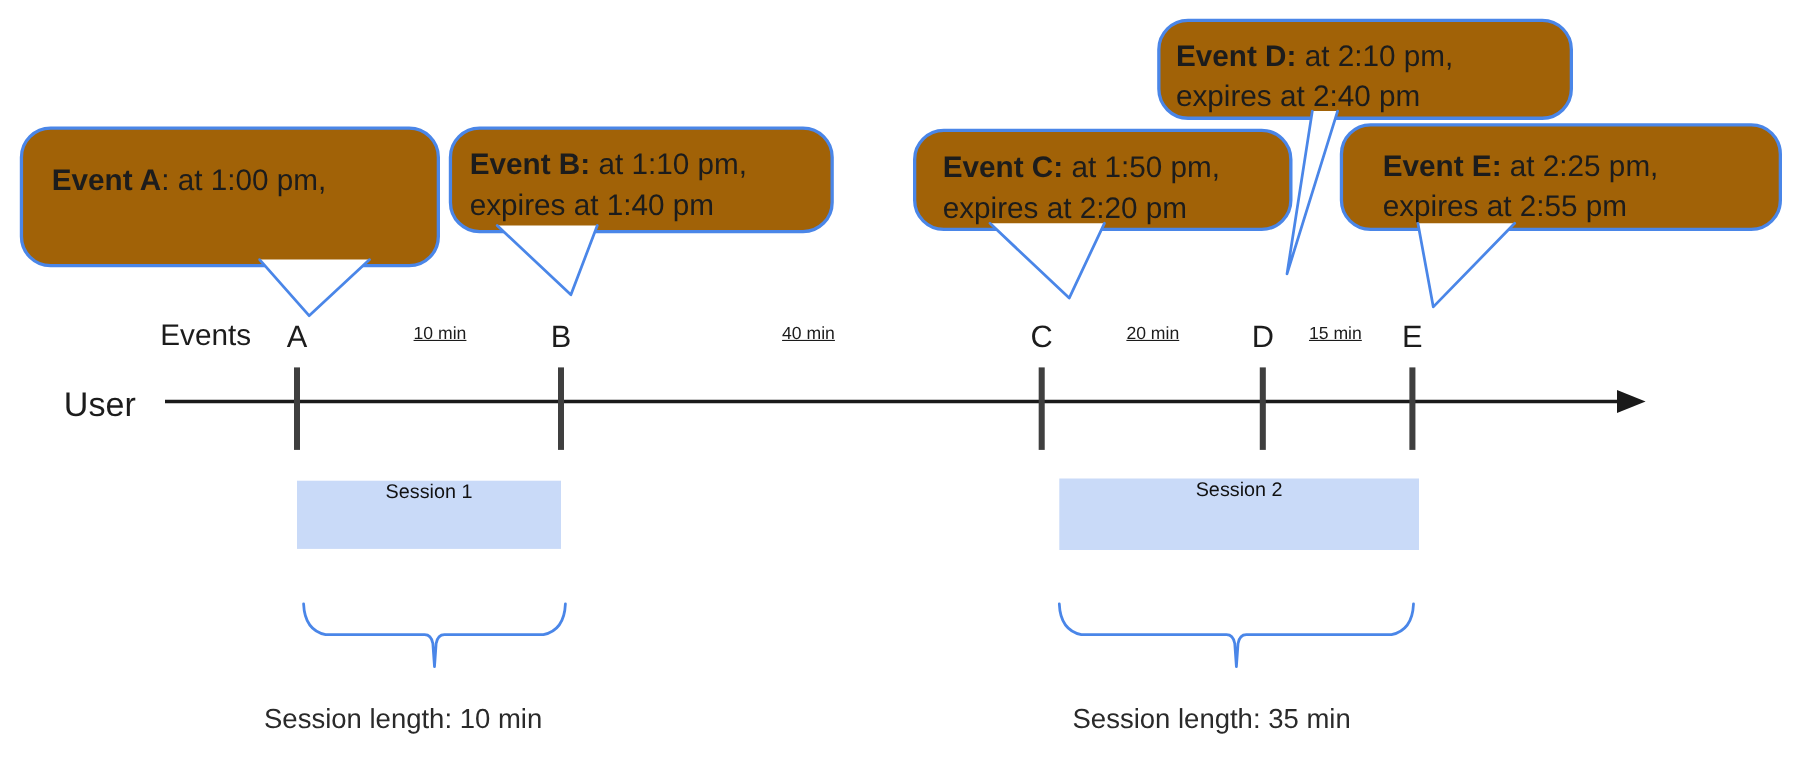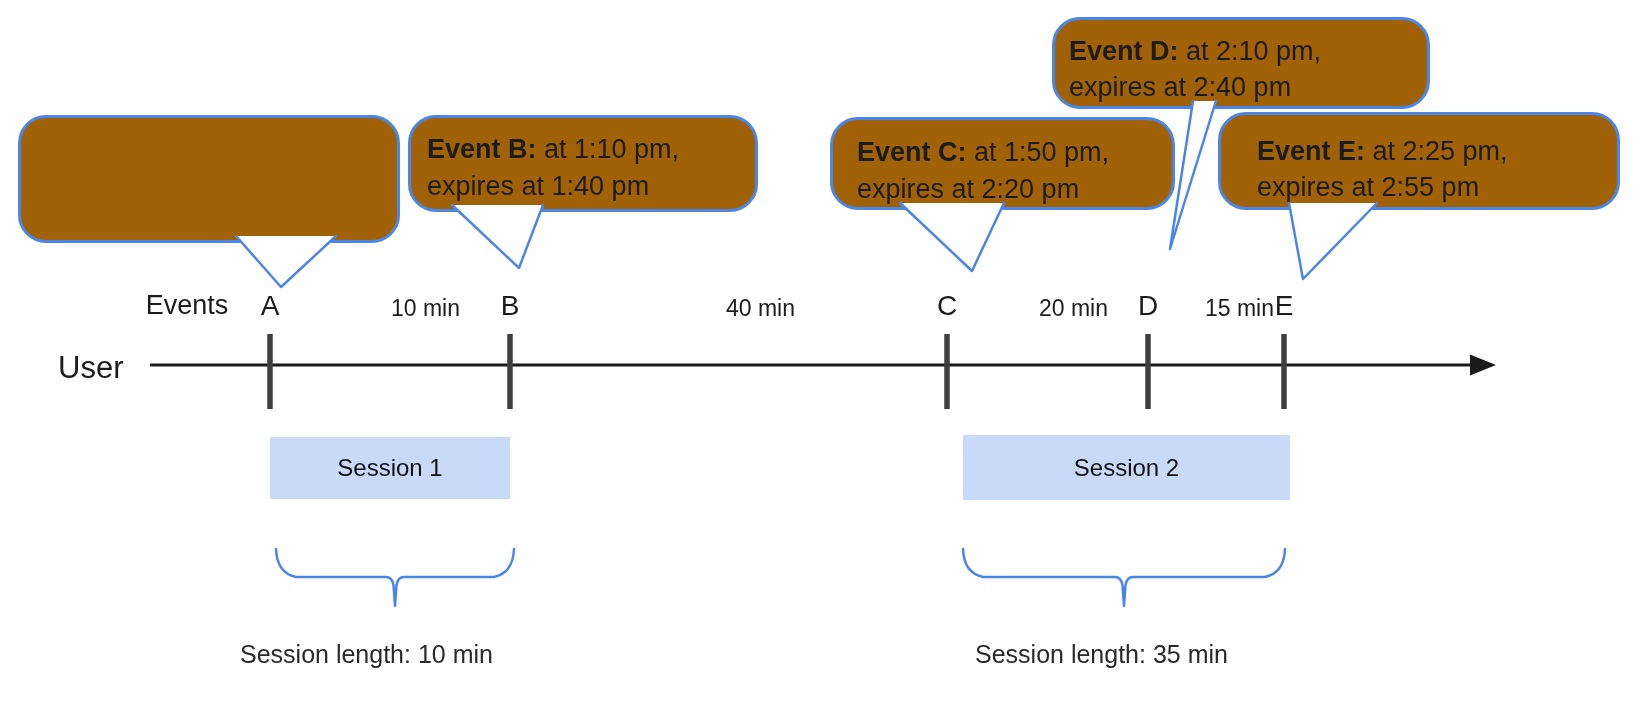--- a/index.html
+++ b/index.html
@@ -31,38 +31,39 @@
   .tail{fill:#fff;stroke:var(--c-accent);stroke-width:2.5;stroke-linejoin:round;stroke-linecap:round;}
   .axisline{stroke:var(--c-axis);stroke-width:3;}
   .arrowhead{fill:var(--c-axis);}
   .tick{stroke:var(--c-tick);stroke-width:5.5;}
   .brace{fill:none;stroke:var(--c-accent);stroke-width:2.5;stroke-linecap:round;stroke-linejoin:round;}
   
   .lab{position:absolute;white-space:nowrap;}
   .user-label{left:58px;top:350px;font-size:31px;}
   .events-label{left:127px;top:290px;width:120px;text-align:center;font-size:27px;}
   .tick-letter{top:290px;width:50px;text-align:center;font-size:28px;position:absolute;}
-  .interval{top:295px;width:120px;text-align:right;font-size:23px;position:absolute;}
+  .interval{top:295px;width:120px;text-align:center;font-size:16px;position:absolute;text-decoration:underline;}
   
   .session-bar{
     position:absolute;background:var(--c-session-fill);z-index:1;
-    display:flex;align-items:center;justify-content:center;font-size:24px;color:#111;
+    display:flex;align-items:flex-start;justify-content:center;font-size:18px;color:#111;
   }
   .session-1{left:270px;top:437px;width:240px;height:62px;}
   .session-2{left:963px;top:435px;width:327px;height:65px;}
   .length-label{top:640px;width:340px;text-align:left;font-size:25px;color:#2a2a2a;position:absolute;}
   .length-1{left:240px;}
   .length-2{left:975px;}
 </style>
 </head>
 <body>
 
 <div id="stage">
 
   <div class="bubble bubble-a">
+    <div><span class="bold">Event A</span><span>: at 1:00 pm,</span></div>
   </div>
   <div class="bubble bubble-b">
     <div><span class="bold">Event B:</span><span> at 1:10 pm,</span></div>
     <div>expires at 1:40 pm</div>
   </div>
   <div class="bubble bubble-c">
     <div><span class="bold">Event C:</span><span> at 1:50 pm,</span></div>
     <div>expires at 2:20 pm</div>
   </div>
   <div class="bubble bubble-d">

